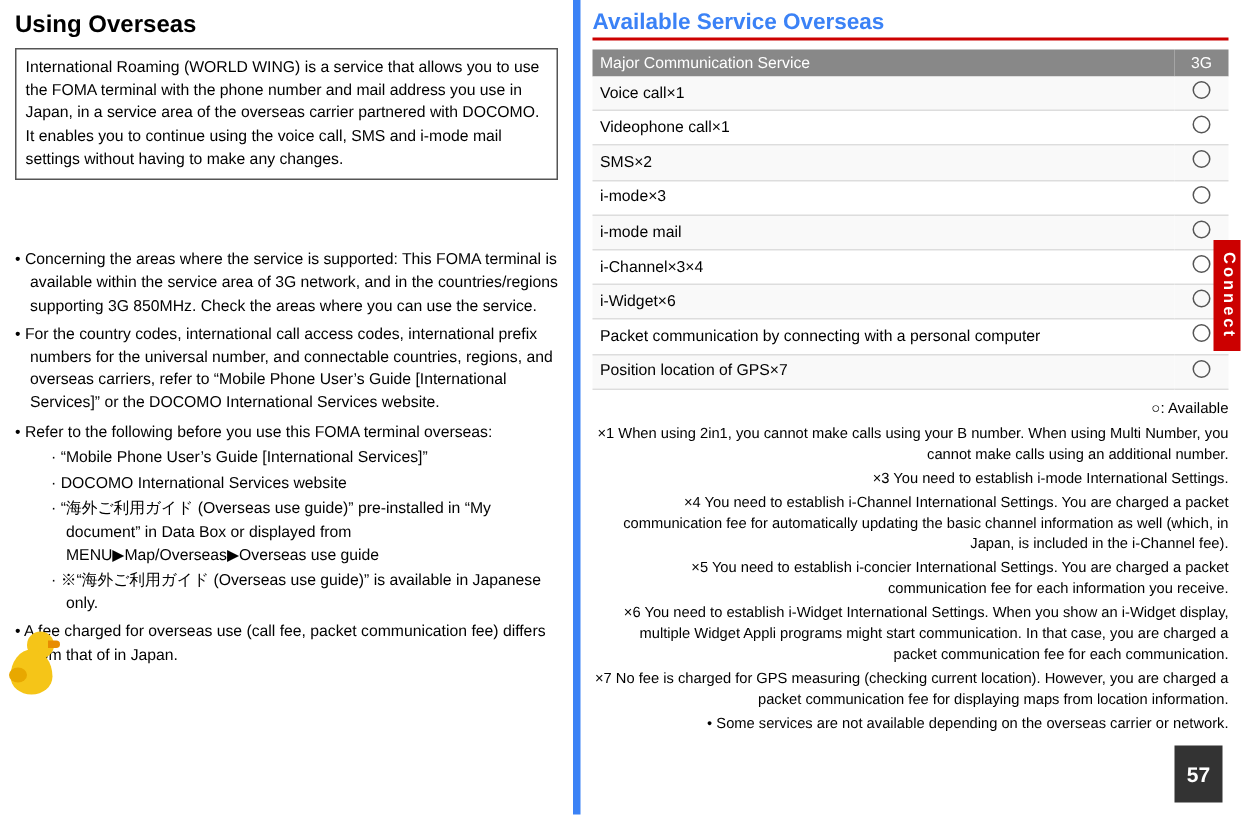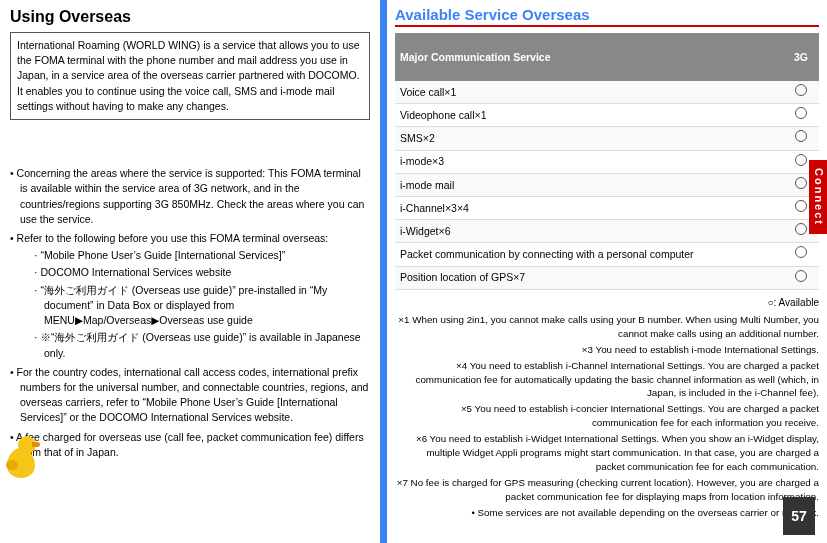--- a/index.html
+++ b/index.html
@@ -10,21 +10,21 @@
       width: 827px;
       height: 543px;
       display: flex;
       overflow: hidden;
     }
 
     
     .left-col {
       width: 387px;
       padding: 8px 10px;
-      border-right: 7px solid #3b82f6;
+      border-right: 5px solid #3b82f6;
       overflow: hidden;
       position: relative;
     }
 
     .left-col h2 {
       font-size: 16px;
       font-weight: bold;
       margin-bottom: 6px;
       color: #000;
     }
@@ -100,23 +100,23 @@
     
     .service-table {
       width: 100%;
       border-collapse: collapse;
       font-size: 10.5px;
     }
 
     .service-table thead tr th {
       background: #888;
       color: #fff;
-      padding: 18px 5px;
+      padding: 3px 5px;
       text-align: left;
-      font-weight: bold;
+      font-weight: normal;
     }
 
     .service-table thead tr th.col-3g {
       text-align: center;
       width: 36px;
     }
 
     .service-table tbody tr td {
       padding: 2px 5px;
       border-bottom: 1px solid #ddd;
@@ -250,30 +250,30 @@
 <div class="left-col">
   <h2>Using Overseas</h2>
   <div class="intro">
     <span>International Roaming (WORLD WING) is a service that allows you to use the FOMA terminal with the phone number and mail address you use in Japan, in a service area of the overseas carrier partnered with DOCOMO. It enables you to continue using the voice call, SMS and i-mode mail settings without having to make any changes.</span>
   </div>
   <ul class="bullet-list">
     <li>
       <span>Concerning the areas where the service is supported: This FOMA terminal is available within the service area of 3G network, and in the countries/regions supporting 3G 850MHz. Check the areas where you can use the service.</span>
     </li>
     <li>
+      <span>For the country codes, international call access codes, international prefix numbers for the universal number, and connectable countries, regions, and overseas carriers, refer to “Mobile Phone User’s Guide [International Services]” or the DOCOMO International Services website.</span>
+    </li>
+    <li>
       <span>Refer to the following before you use this FOMA terminal overseas:</span>
       <ul class="sub-list">
         <li><span>“Mobile Phone User’s Guide [International Services]”</span></li>
         <li><span>DOCOMO International Services website</span></li>
         <li><span>“海外ご利用ガイド (Overseas use guide)” pre-installed in “My document” in Data Box or displayed from MENU▶Map/Overseas▶Overseas use guide</span></li>
         <li><span>※“海外ご利用ガイド (Overseas use guide)” is available in Japanese only.</span></li>
       </ul>
-    </li>
-    <li>
-      <span>For the country codes, international call access codes, international prefix numbers for the universal number, and connectable countries, regions, and overseas carriers, refer to “Mobile Phone User’s Guide [International Services]” or the DOCOMO International Services website.</span>
     </li>
     <li>
       <span>A fee charged for overseas use (call fee, packet communication fee) differs from that of in Japan.</span>
     </li>
   </ul>
 
   <div class="duck-body duck-img">
     <div class="duck-head"></div>
     <div class="duck-beak"></div>
     <div class="duck-body-circle"></div>

